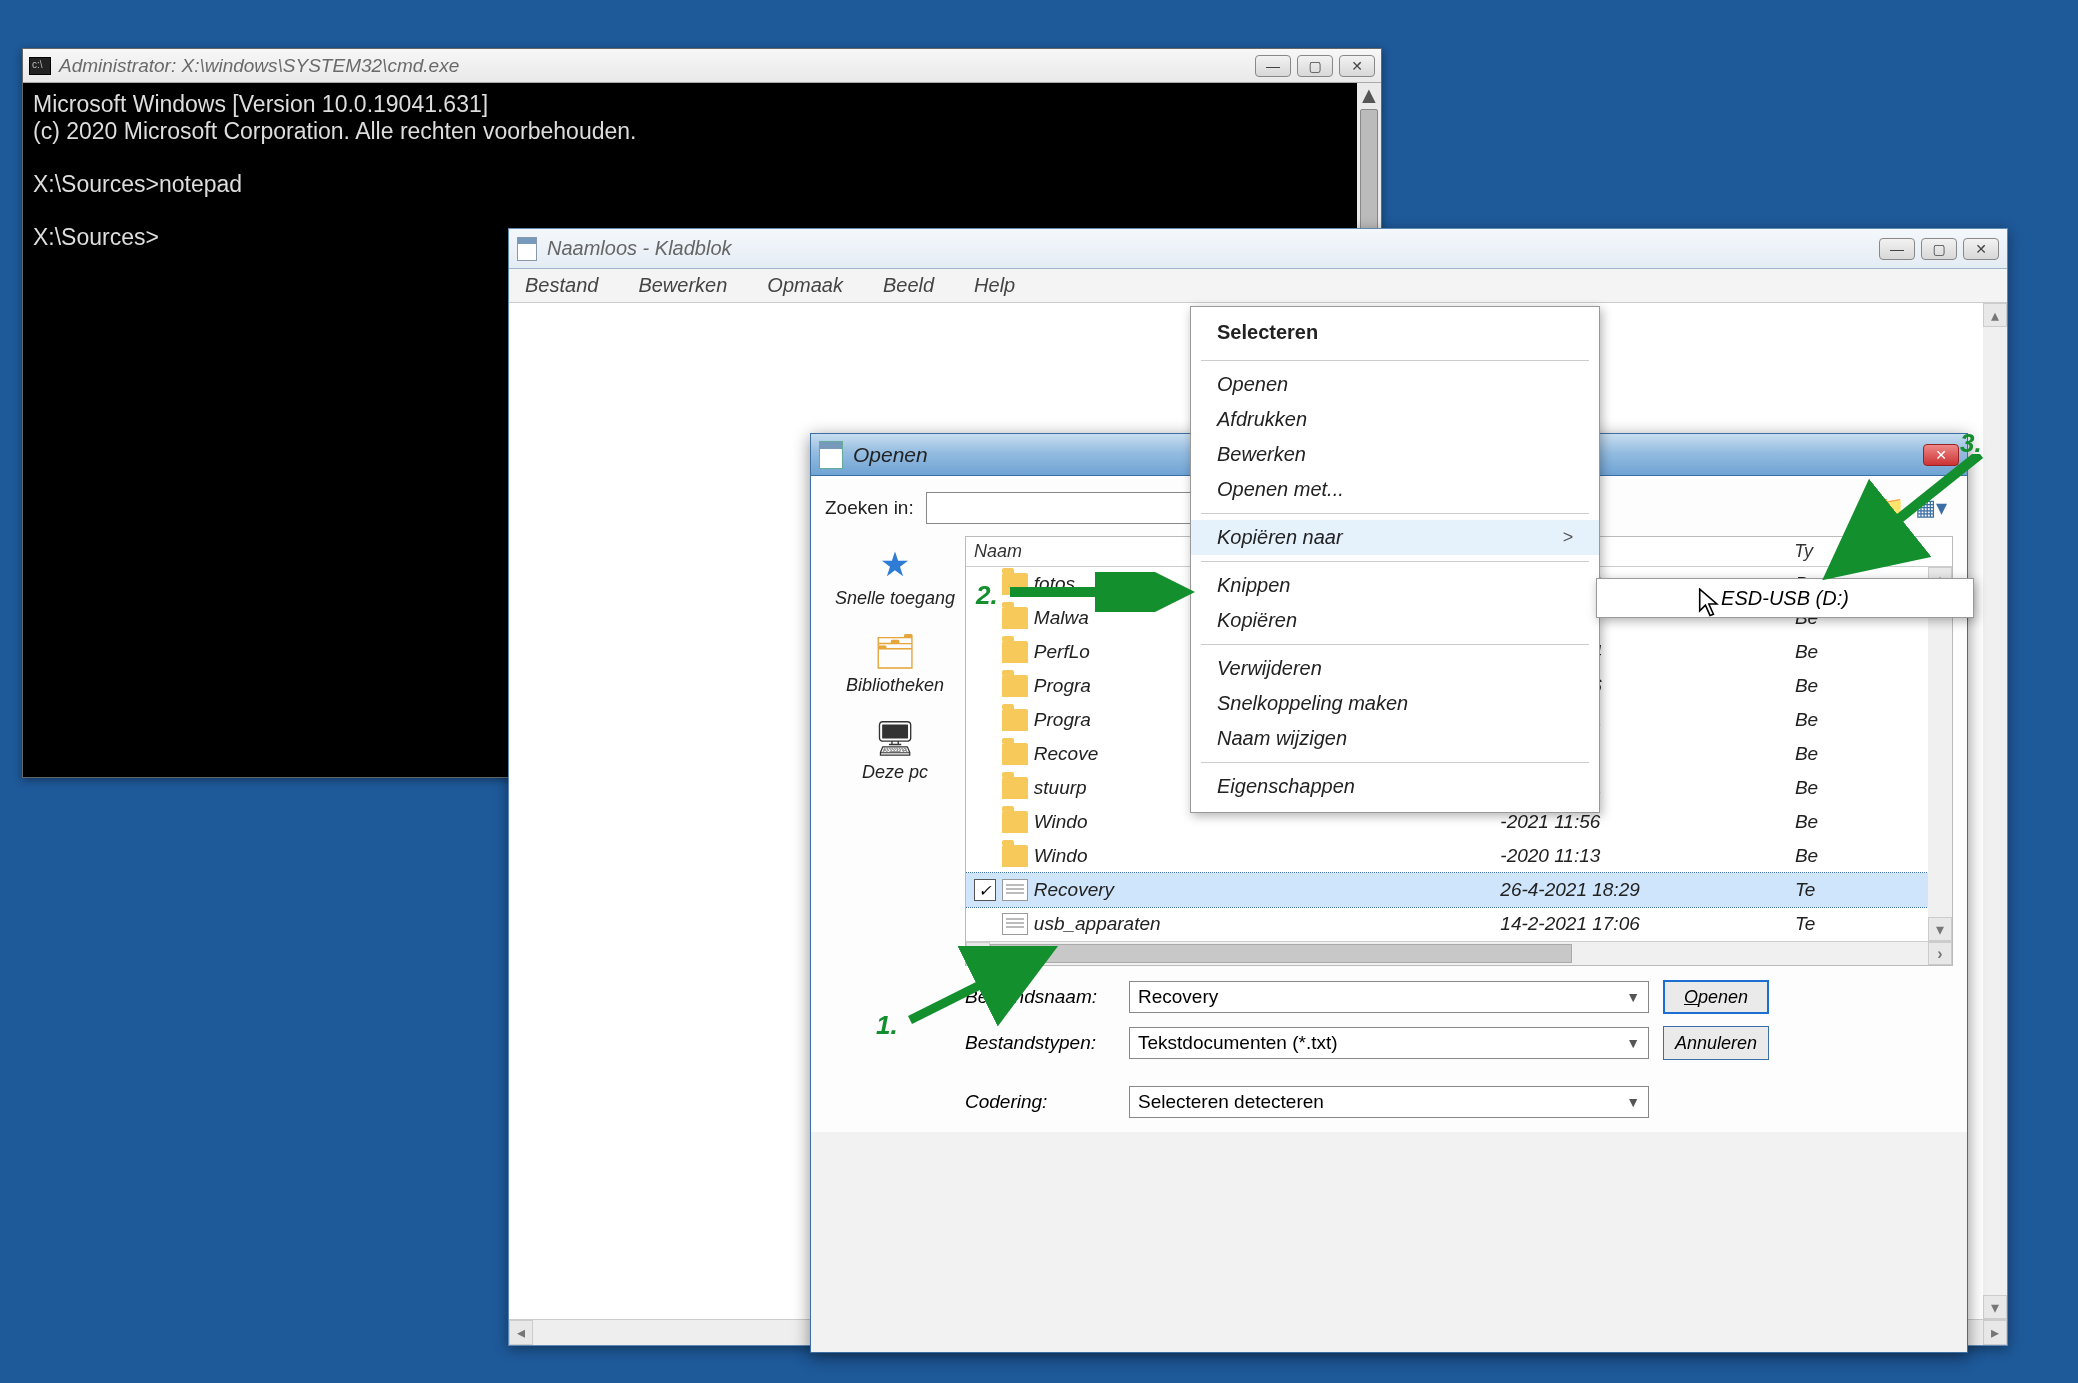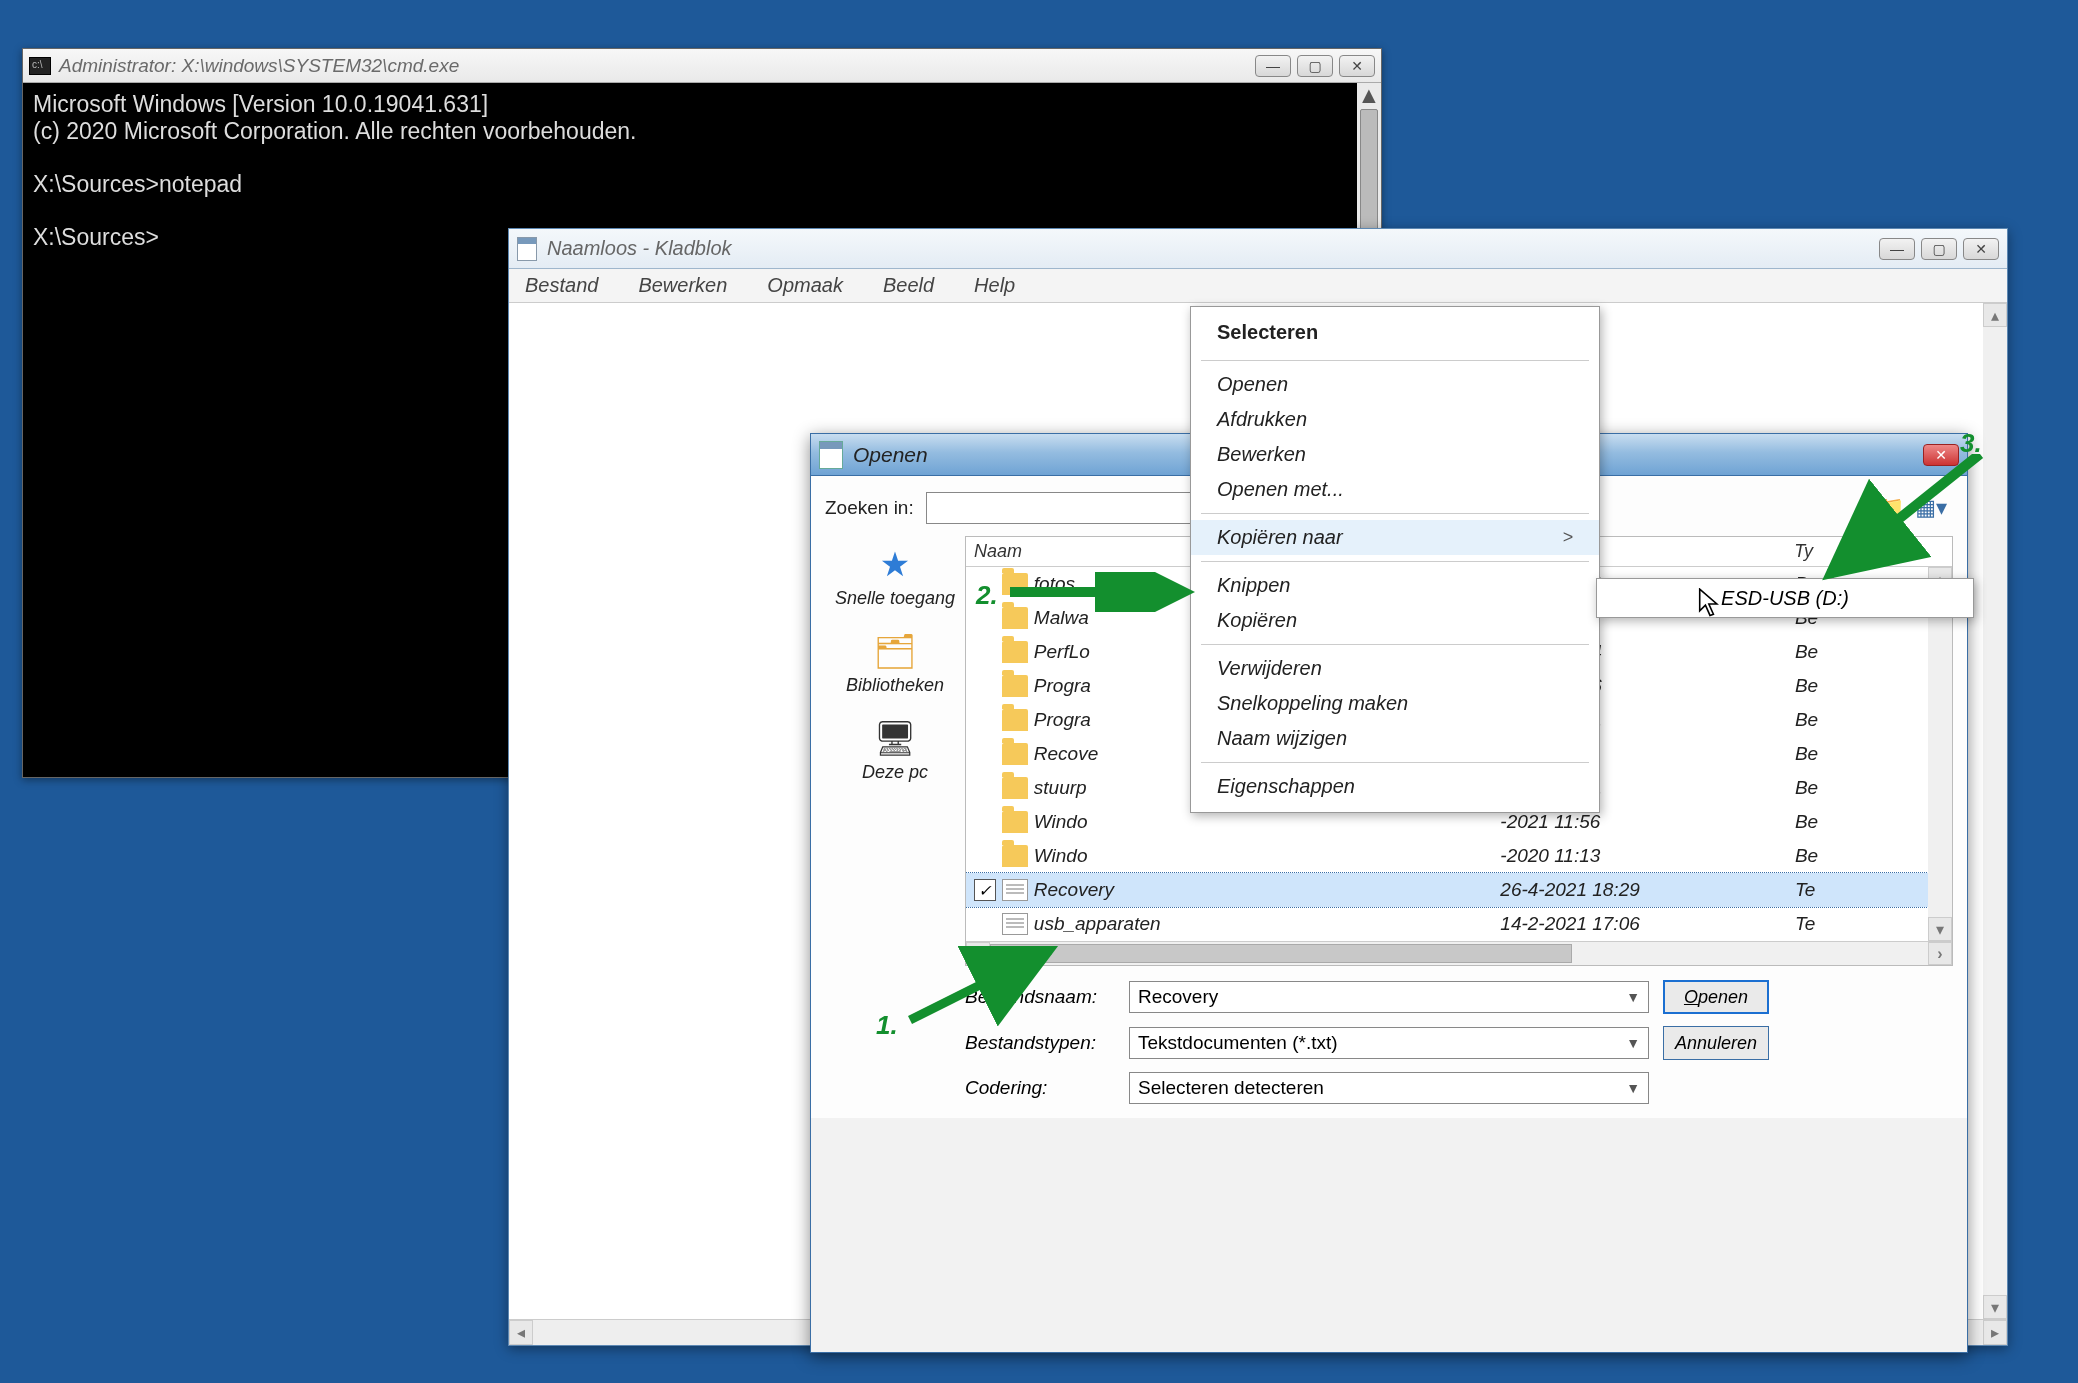--- a/index.html
+++ b/index.html
@@ -500,21 +500,21 @@
               </div>
           </div>
           <div class="od-field-row">
             <div class="flabel"><span>Bestandstypen:</span></div>
             <div class="fcontrol">
               <span>Tekstdocumenten (*.txt)</span>
               <span class="dd">▼</span>
             </div>
             <div class="od-btn">Annuleren</div>
           </div>
-          <div class="od-field-row" style="">
+          <div class="od-field-row" style="margin-top:14px">
             <div class="flabel"><span>Codering:</span></div>
             <div class="fcontrol">
               <span>Selecteren detecteren</span>
               <span class="dd">▼</span>
             </div>
           </div>
         </div>
       </div>
     </div>
   </div>

